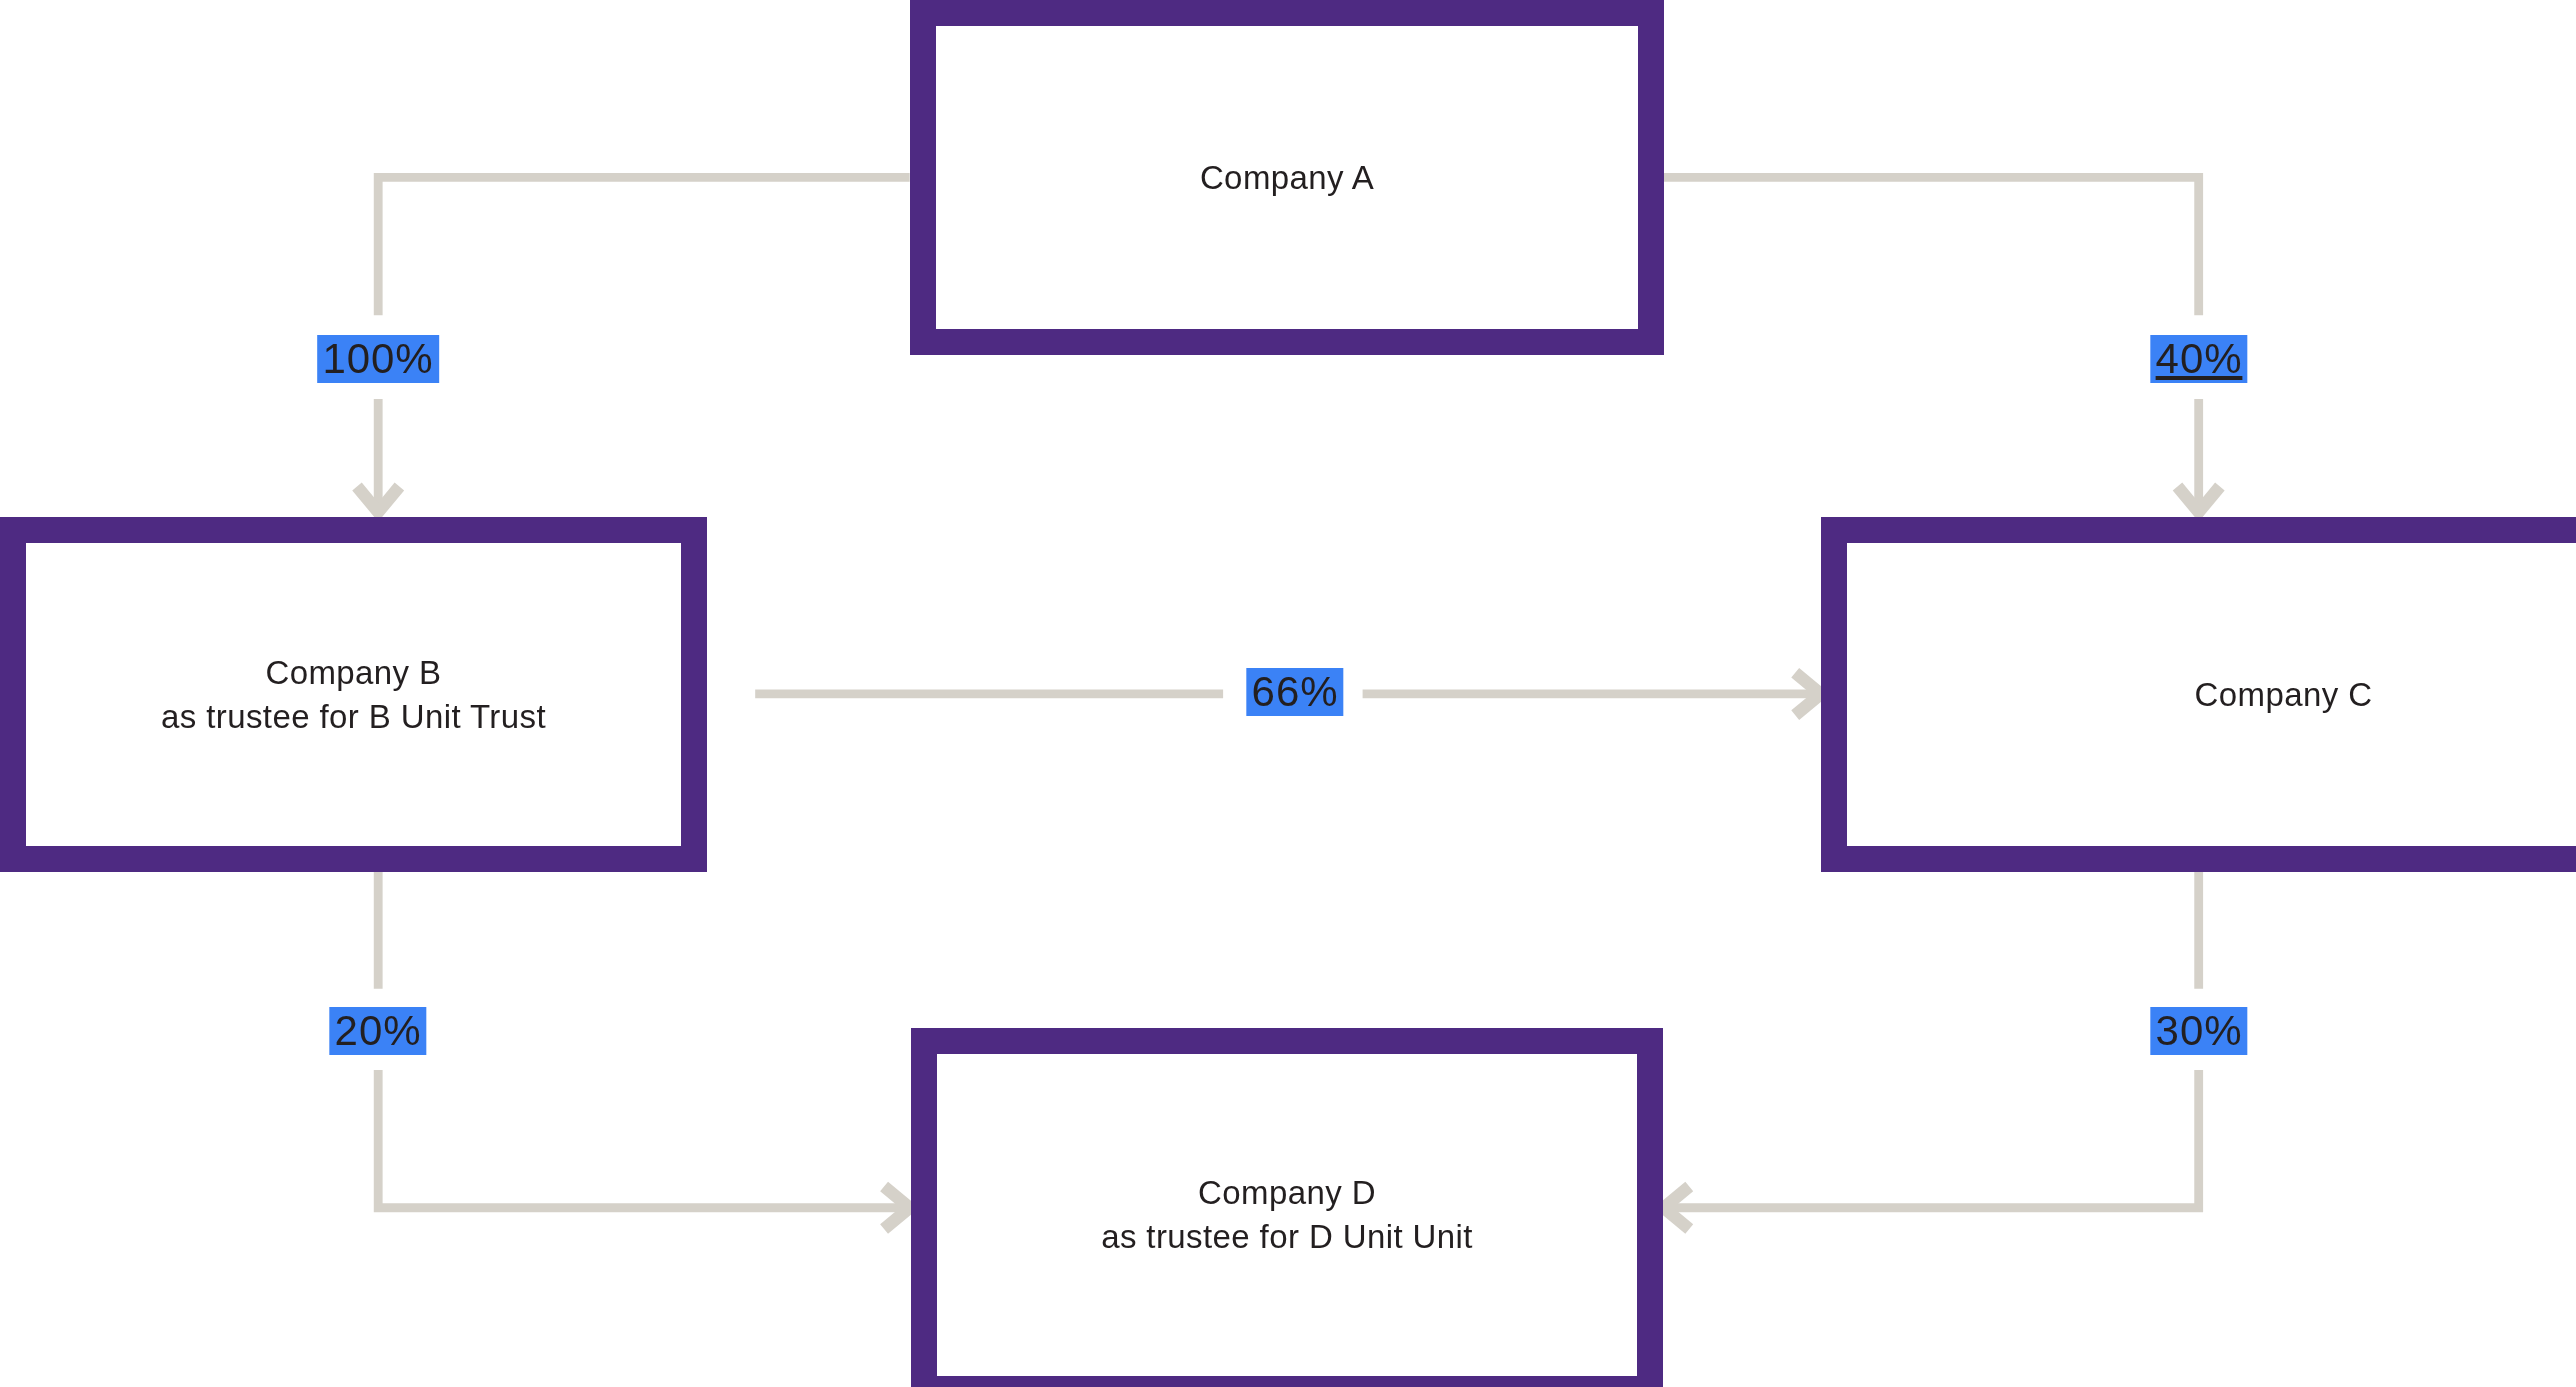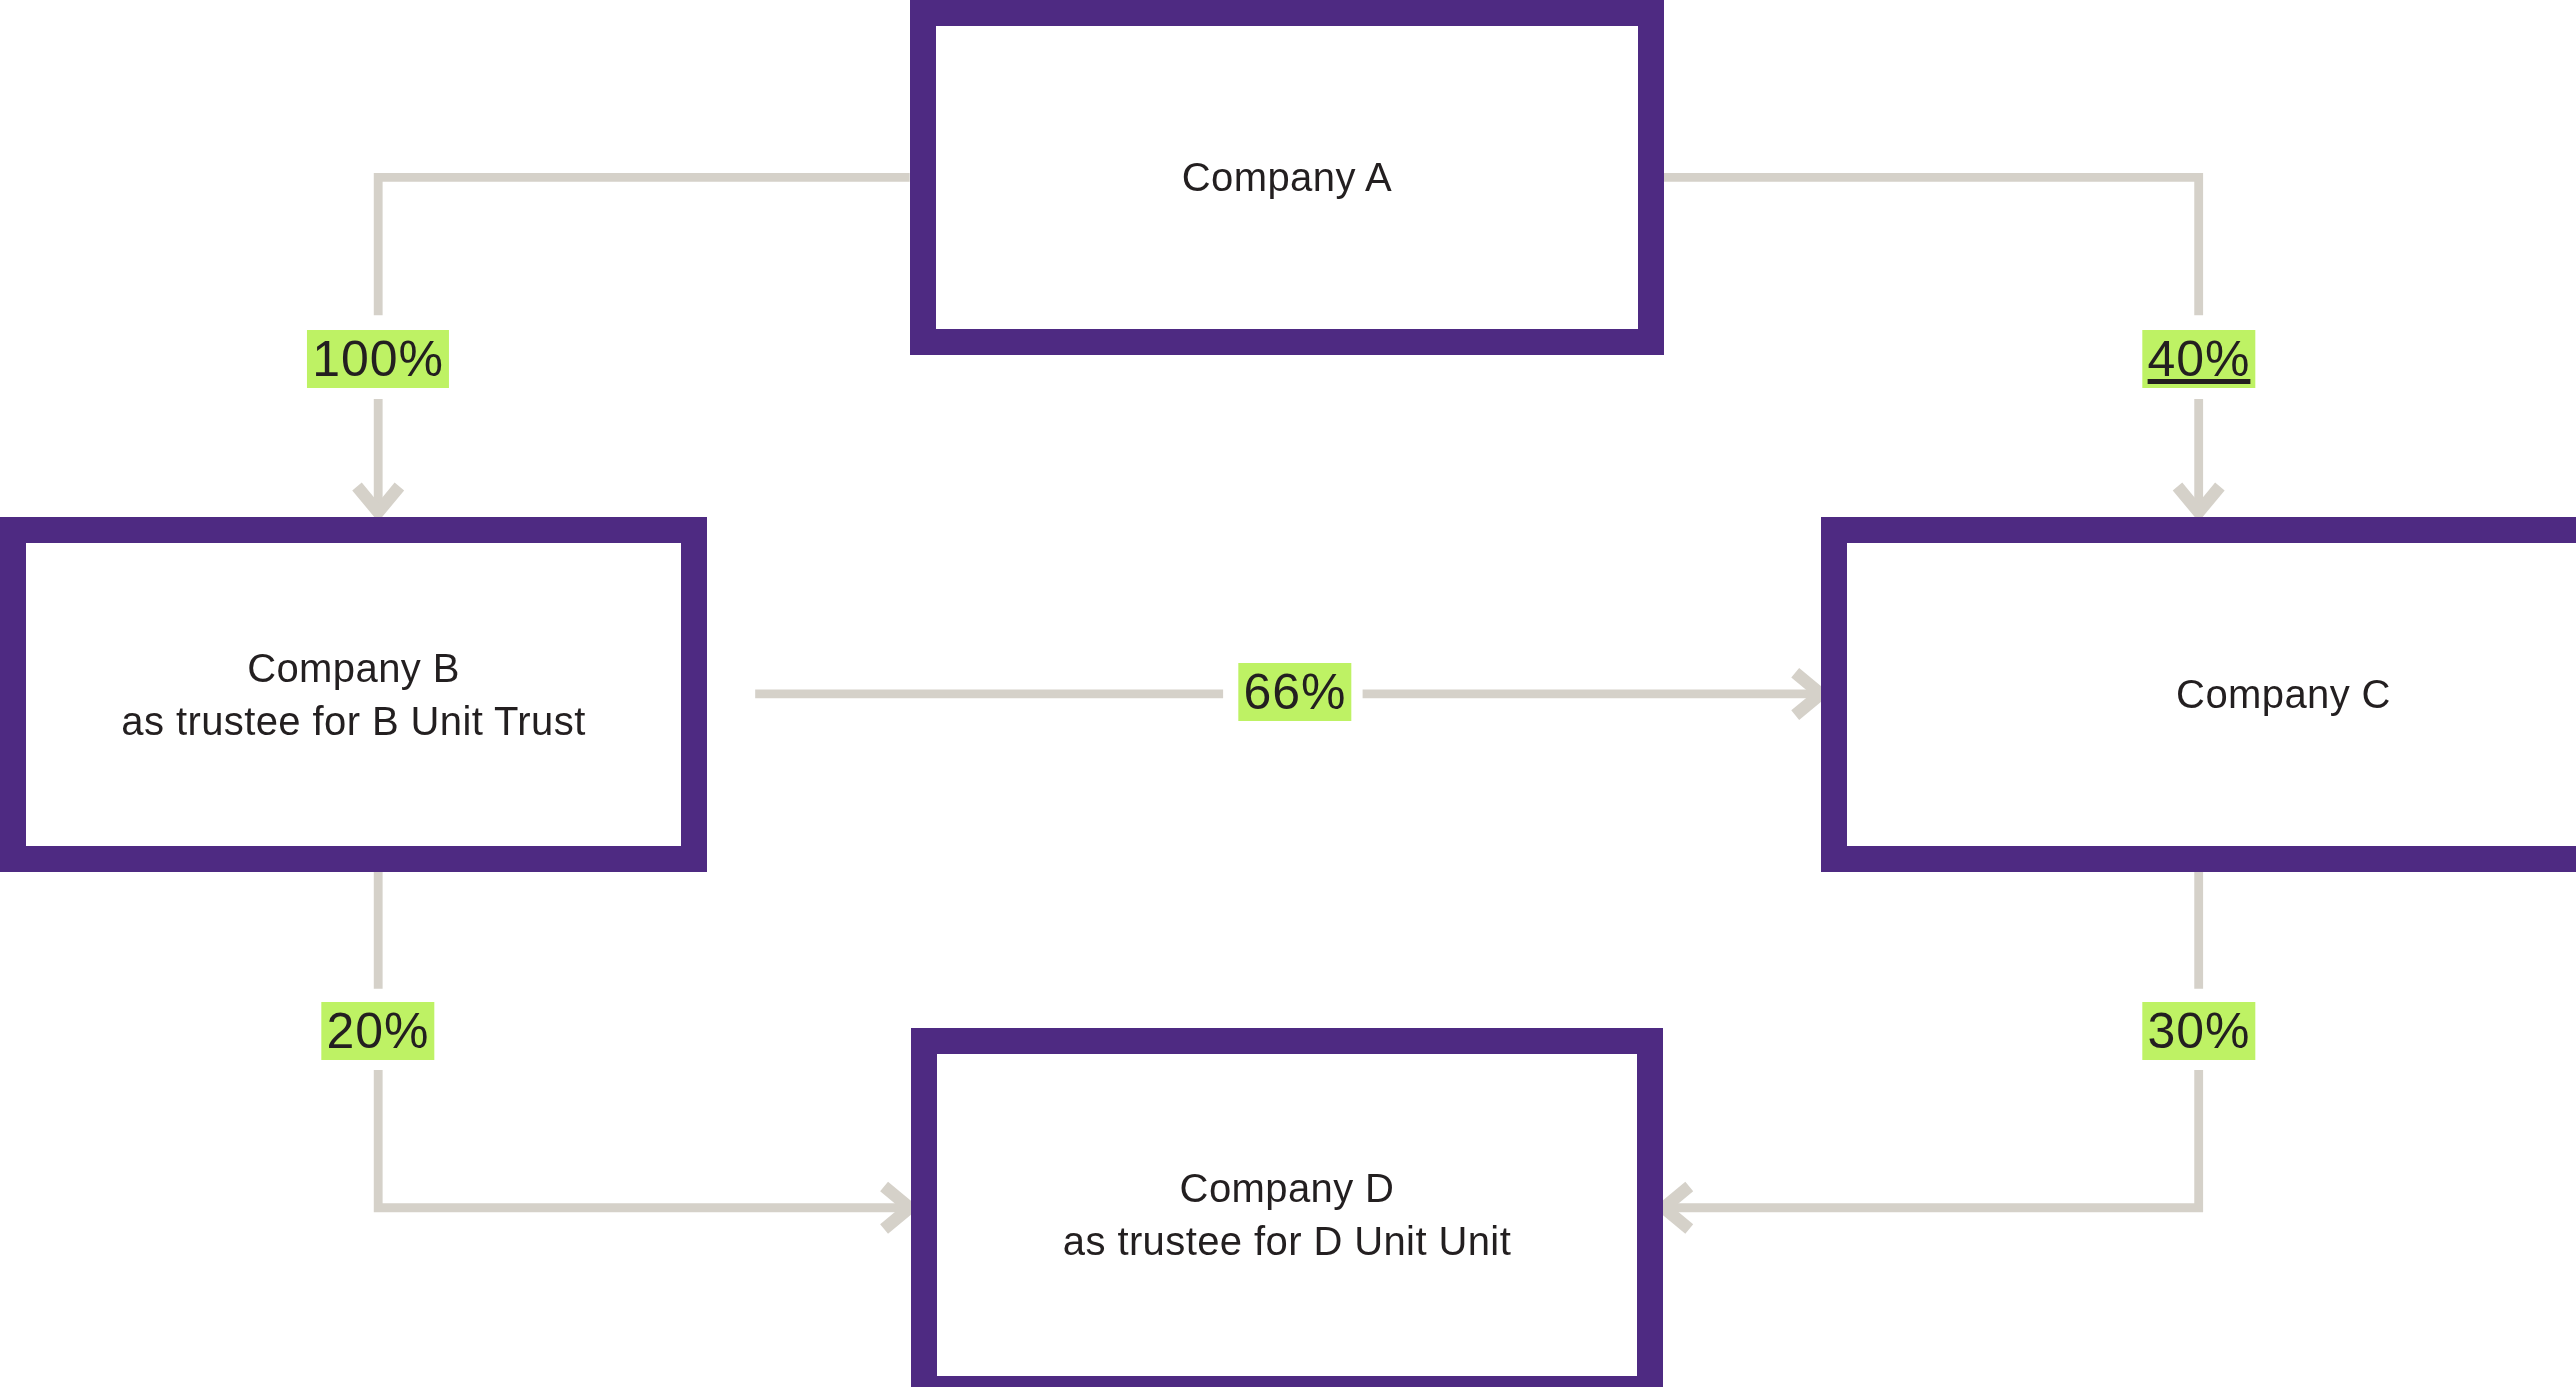--- a/index.html
+++ b/index.html
@@ -28,40 +28,40 @@
     position: absolute;
     box-sizing: border-box;
     border: 26.5px solid #4e2a82;
     background: #ffffff;
     display: flex;
     align-items: center;
     justify-content: center;
     text-align: center;
   }
   .node-label {
-    font-size: 40px;
+    font-size: 33px;
     line-height: 1.32;
     letter-spacing: 0.4px;
     color: #231f20;
   }
   .node-label .line2:empty { display: none; }
   .node-label span { display: block; }
 
   #node-a { left: 910px; top: 0px;     width: 754px; height: 355px; }
   #node-b { left: 0px;    top: 517px;   width: 707px; height: 355px; }
   #node-c { left: 1821px; top: 517px;   width: 881px; height: 355px; padding-left: 44px; }
   #node-d { left: 911px; top: 1028px;  width: 752px; height: 374px; }
 
   .edge-label {
     position: absolute;
     transform: translate(-50%, -50%);
-    font-size: 50px;
+    font-size: 42px;
     letter-spacing: 0.9px;
     color: #231f20;
-    background: #bef264;
+    background: #3b82f6;
     padding: 0 5.3px;
     white-space: nowrap;
   }
   #label-a-b { left: 378px;  top: 359px;  }
   #label-a-c { left: 2199px; top: 359px; text-decoration: underline;  }
   #label-b-c { left: 1295px; top: 692px;  }
   #label-b-d { left: 378px;  top: 1031px; }
   #label-c-d { left: 2199px; top: 1031px; }
 </style>
 </head>

